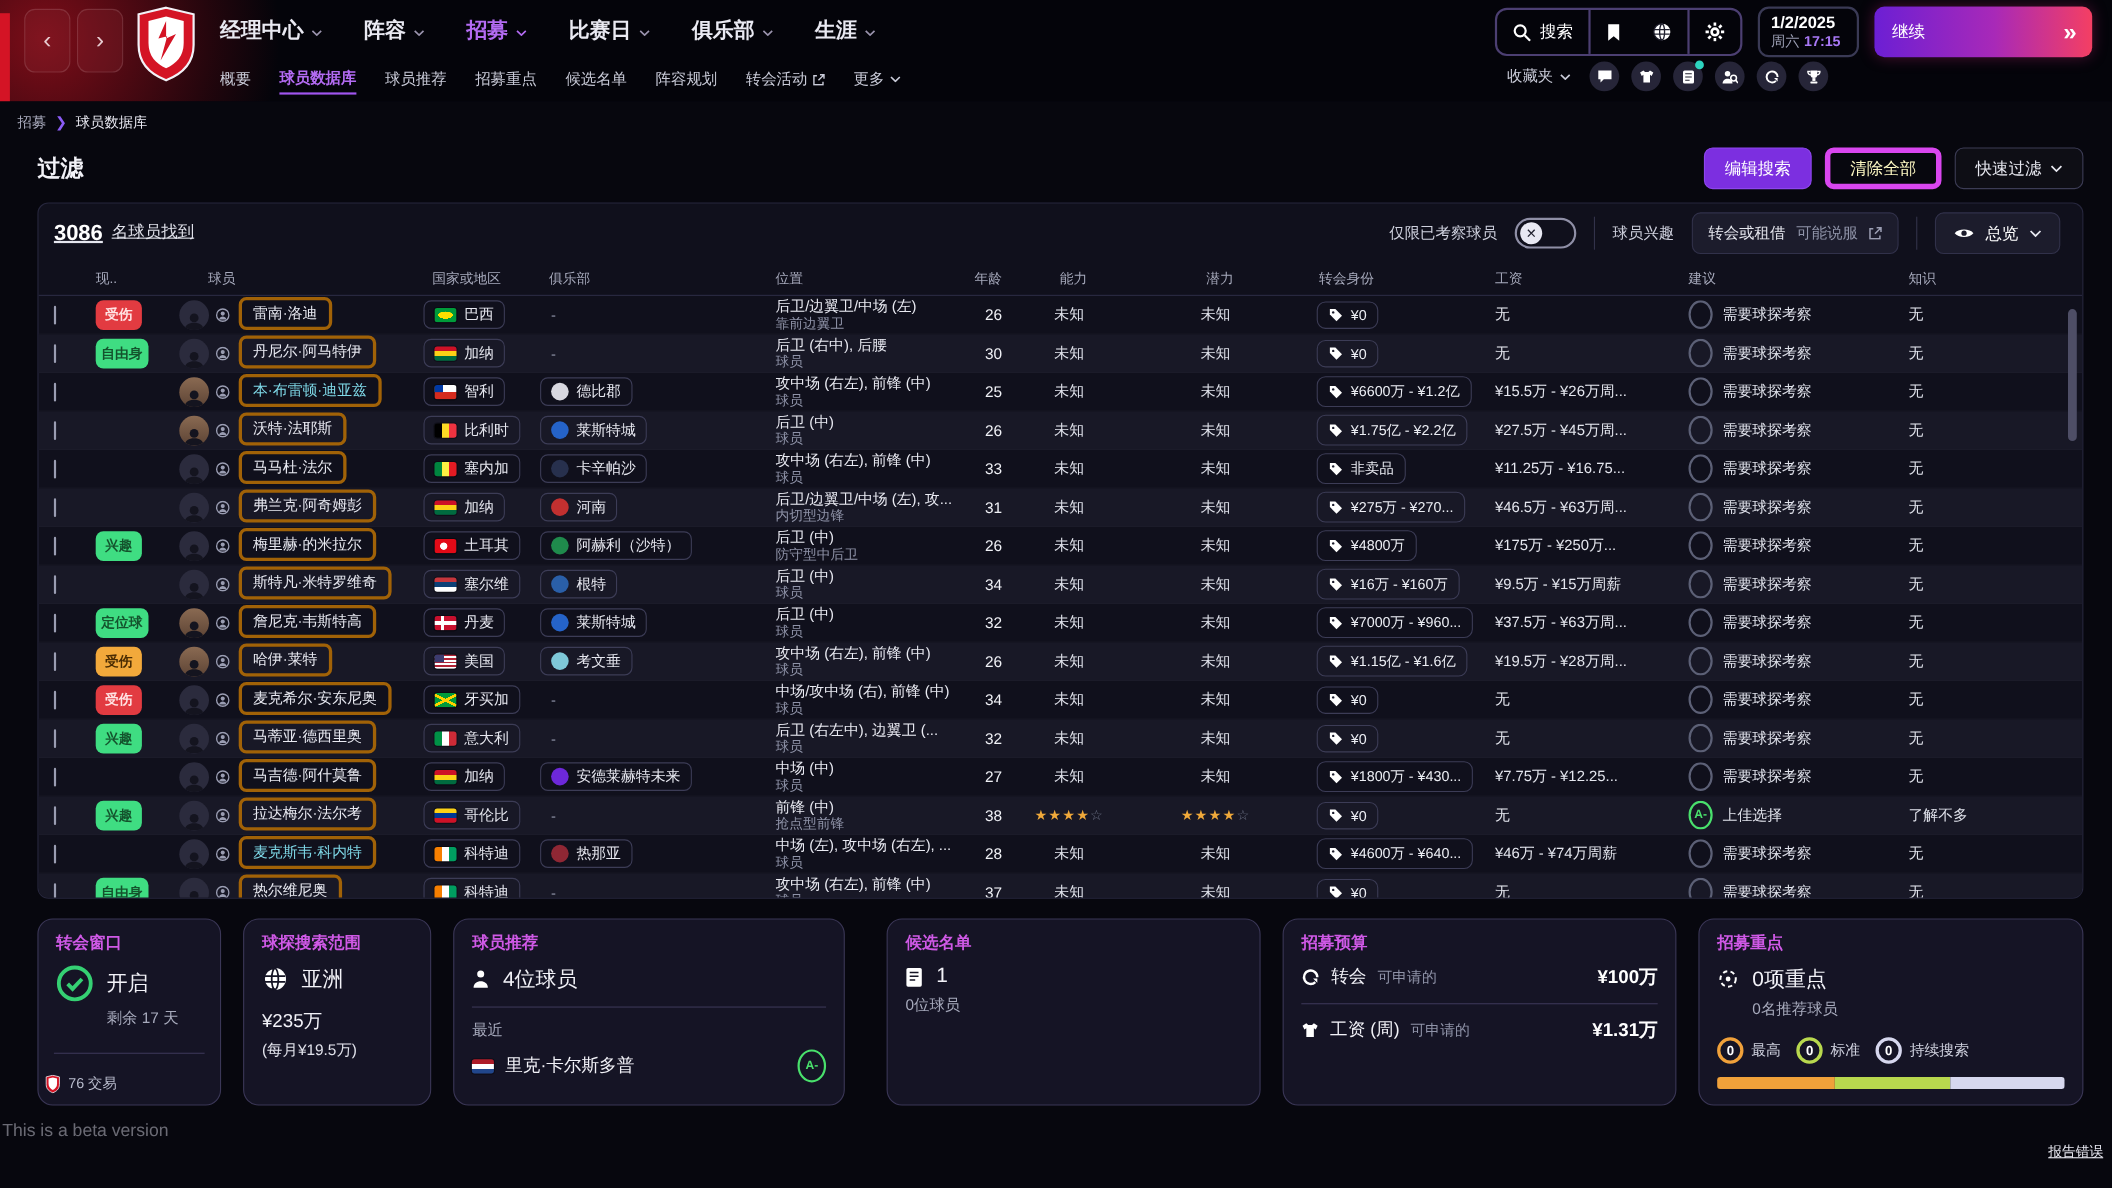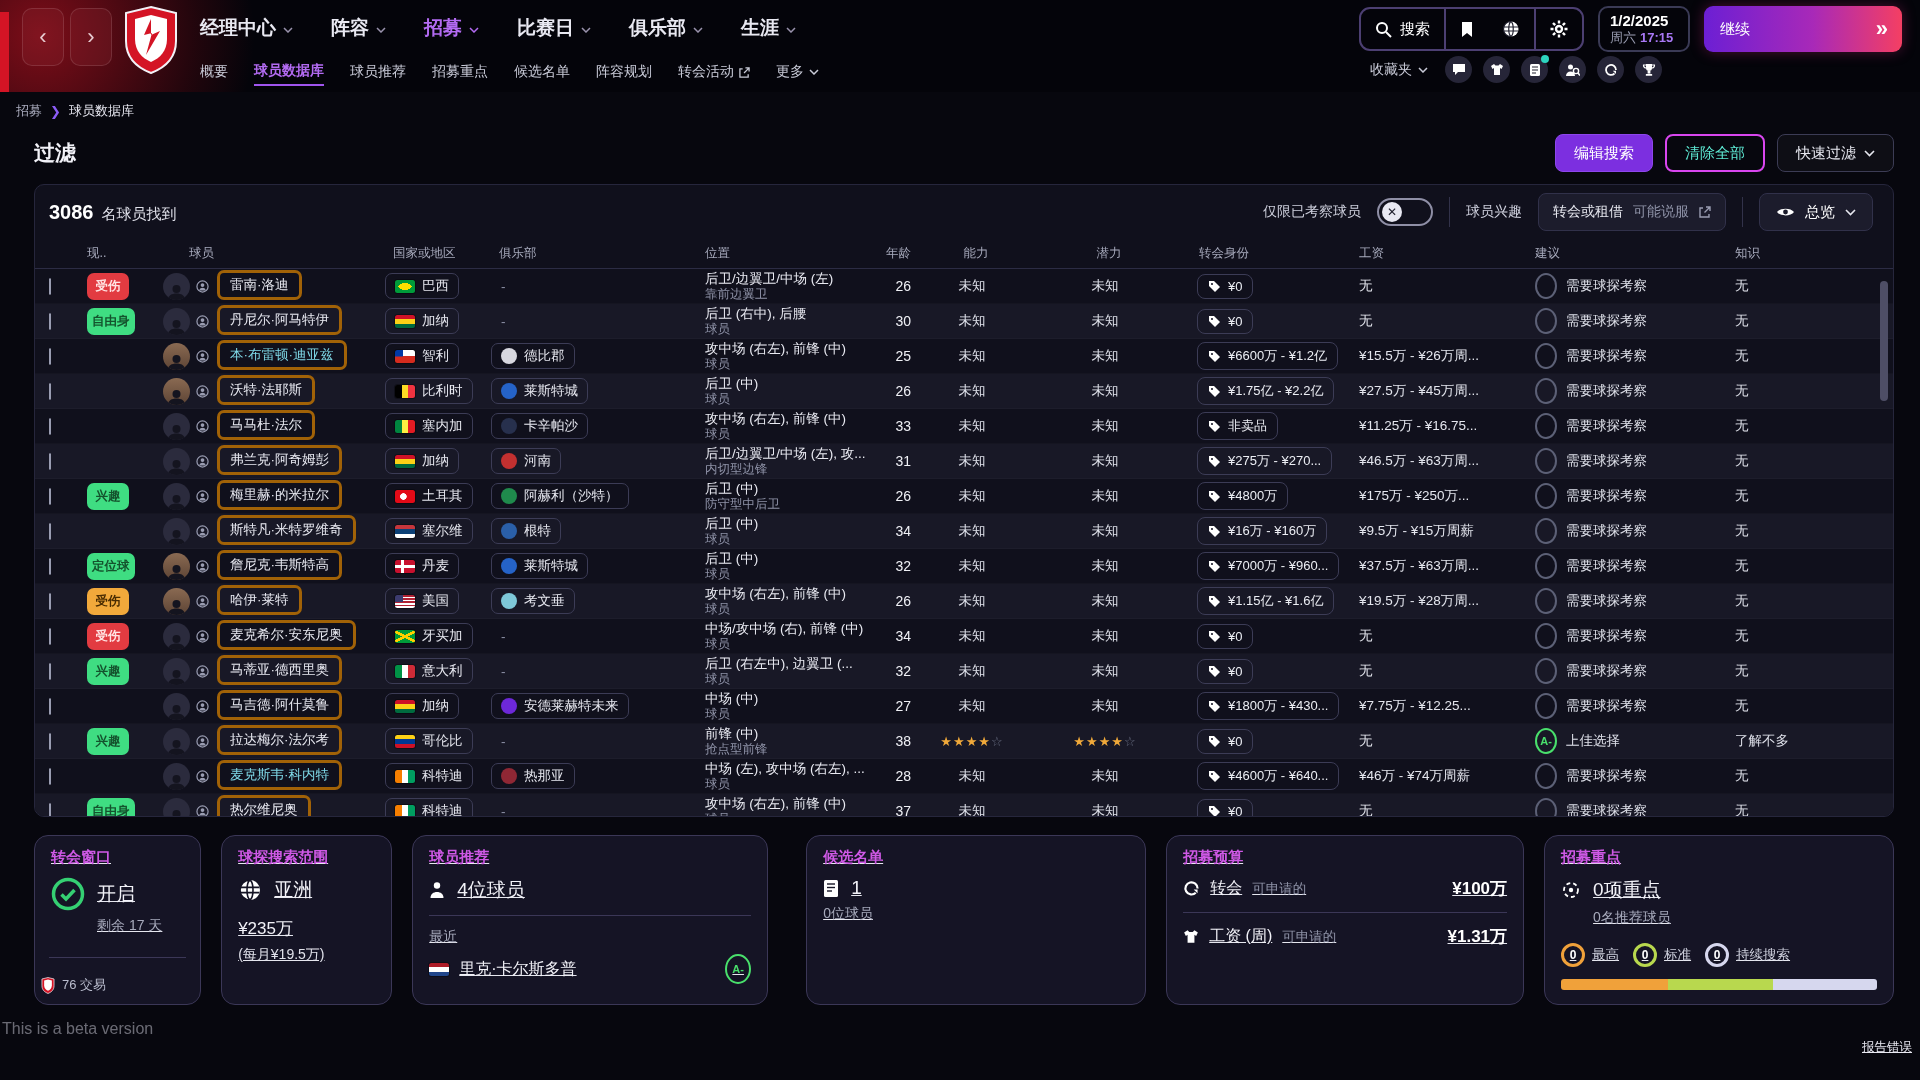--- a/index.html
+++ b/index.html
@@ -45,28 +45,28 @@
   
   .breadcrumb { display:flex; align-items:center; gap:8px; padding:10px 0 0 16px; font-size:13px; }
   .breadcrumb .parent { color:#a9abbd; cursor:pointer; }
   .breadcrumb .sep { color:#8b5cf6; font-size:13px; }
   .breadcrumb .cur { color:#e9e9f2; }
   .titlerow { display:flex; align-items:center; justify-content:space-between; padding:14px 26px 0 34px; }
   .titlerow h1 { font-size:21px; font-weight:700; color:#f2f2f8; }
   .fbtns { display:flex; gap:12px; }
   .btn { height:38px; border-radius:8px; font-size:15px; cursor:pointer; display:flex; align-items:center; gap:8px; padding:0 18px; }
   .btn-primary { background:#7c2fe0; border:1px solid #8d46ec; color:#fff; }
-  .btn-outline { background:transparent; border:2px solid #d946ef; color:#5eead4; }
+  .btn-outline { background:transparent; border:5px solid #d946ef; color:#fef9c3; }
   .btn-ghost { background:rgba(255,255,255,.03); border:1px solid #3c3c55; color:#e6e7ef; }
 
   
   .panel { position:relative; margin:12px 26px 0 34px; width:1860px; height:633px; background:#10101c;
            border:1px solid #26263c; border-radius:10px; overflow:hidden; }
   .foundrow { display:flex; align-items:center; justify-content:space-between; height:54px; padding:0 20px 0 14px; border-bottom:1px solid #2020346; }
-  .found-left { display:flex; align-items:flex-end; gap:8px; }
+  .found-left { display:flex; align-items:flex-start; gap:8px;text-decoration:underline; }
   .found-count { font-size:20px; font-weight:700; color:#fff; }
   .found-suffix { font-size:15px; color:#e0e1ea; }
   .found-right { display:flex; align-items:center; gap:16px; }
   .vsep { width:1px; height:30px; background:#32324a; }
   .lbl { font-size:14px; color:#cfd1de; }
   .toggle { width:56px; height:28px; border:2px solid #8f8fa6; border-radius:16px; position:relative; cursor:pointer; }
   .toggle .knob { position:absolute; left:3px; top:2px; width:20px; height:20px; border-radius:50%; background:#e8e8f2;
                   color:#20202e; font-size:12px; font-weight:700; display:flex; align-items:center; justify-content:center; }
   .pillbtn { display:flex; align-items:center; gap:10px; height:38px; padding:0 14px; background:#1c1c2c; border:1px solid #31314a;
              border-radius:8px; cursor:pointer; font-size:14px; }
@@ -123,21 +123,21 @@
   .knowcell { padding-left:12px; color:#dfe1ea; }
   .scrollthumb { position:absolute; right:5px; top:96px; width:8px; height:120px; border-radius:4px; background:#4e4e66; }
 
   
   .ledger { display:flex; align-items:center; justify-content:space-between; margin:8px 26px 0 34px; width:1860px; height:42px;
             background:#12121f; border:1px solid #26263c; border-radius:10px; padding:0 20px; }
   .ledger .left, .ledger .right { display:flex; align-items:center; gap:10px; font-size:15px; color:#e6e7ef; cursor:pointer; }
 
   
   .cards { display:flex; gap:20px; margin:18px 26px 0 34px; height:170px; }
-  .card { position:relative; background:#151425; border:1px solid #3b3757; border-radius:14px; padding:12px 16px;text-decoration:underline; }
+  .card { position:relative; background:#151425; border:1px solid #3b3757; border-radius:14px; padding:12px 16px; }
   .card h3 { font-size:15px; font-weight:700; color:#cf59e6; margin-bottom:10px; }
   .bigrow { display:flex; align-items:center; gap:12px; font-size:19px; color:#f2f2f8; }
   .subtext { font-size:14px; color:#a7aabc; margin-top:6px; }
   .carddiv { height:1px; background:#3b3757; margin:12px 0; }
   .c-transfer { width:168px; }
   .c-scout { width:172px; }
   .c-reco { width:358px; }
   .c-short { width:342px; margin-left:18px; }
   .c-budget { width:360px; }
   .c-focus { width:352px; }

